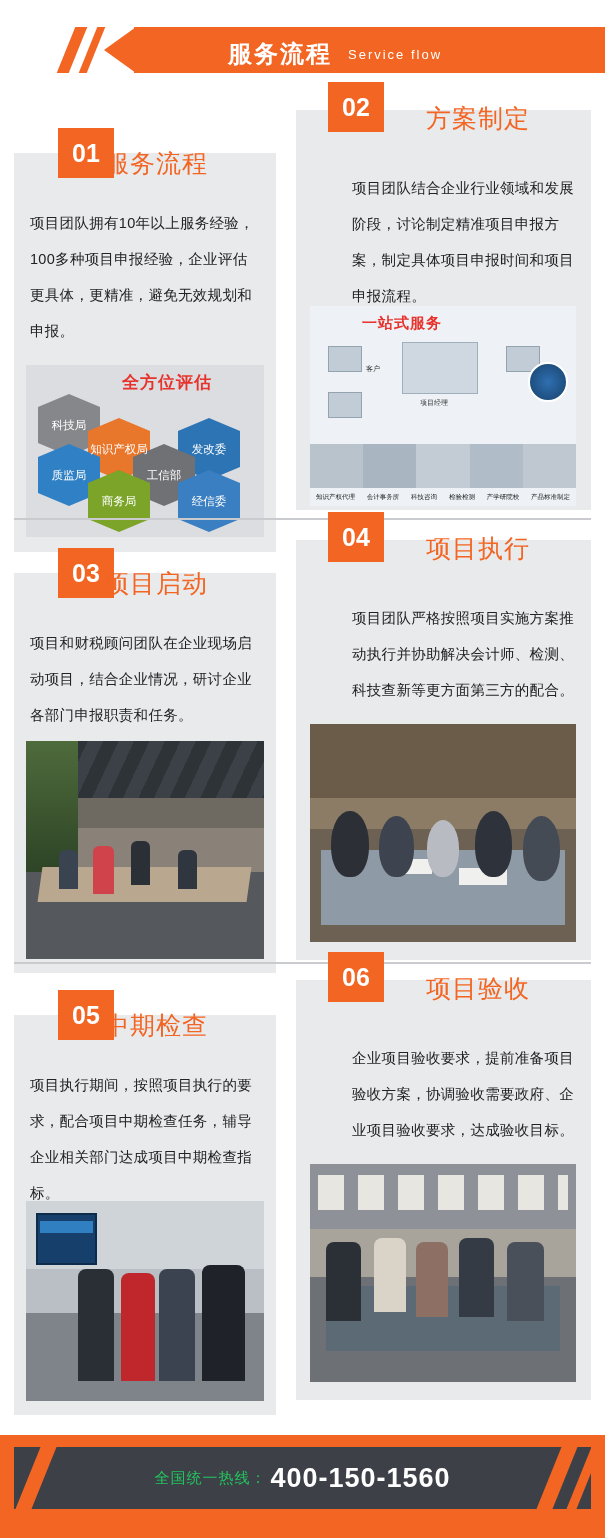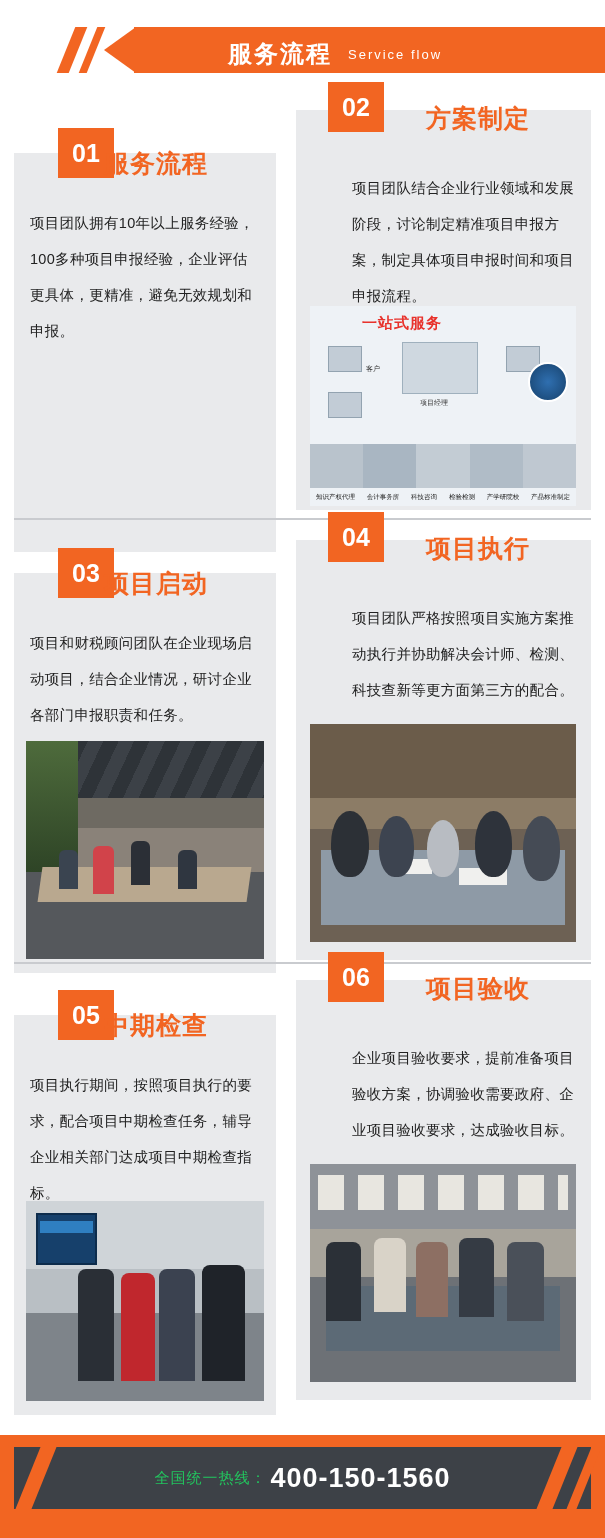--- a/index.html
+++ b/index.html
@@ -103,21 +103,21 @@
     line-height: 50px;
     margin-left: 28px;
   }
   .num.left  { left: 16px;  top: -25px; }
   .num.right { left: 4px;  top: -28px; }
 
   .card-title {
     position: absolute;
     color: #f26522;
     font-size: 25px;
-    font-weight: bold;
+    font-weight: normal;
     letter-spacing: 1px;
     text-align: center;
   }
   .card-title.left  { left: 90px; top: -6px; }
   .card-title.right { left: 130px; top: -8px; }
 
   .card-body {
     position: absolute;
     color: #222222;
     font-size: 14.5px;
@@ -277,20 +277,45 @@
   <div class="hdr-title-en">Service flow</div>
 </div>
 
 <div class="board">
 
   <div class="card left row1">
     <div class="num left">01</div>
     <div class="card-title left">服务流程</div>
     <div class="card-body" style="left:16px; top:52px; width:228px;">项目团队拥有10年以上服务经验，100多种项目申报经验，企业评估更具体，更精准，避免无效规划和申报。</div>
 
+    <div class="photo hexwrap" style="left:12px; top:212px; width:238px; height:172px;">
+      <div class="hex-title">全方位评估</div>
+
+      <div class="hex hx-gray" style="left:12px;  top:42px;">
+          <span>科技局</span>
+        </div>
+      <div class="hex hx-orange" style="left:62px;  top:66px;">
+          <span>知识产权局</span>
+        </div>
+      <div class="hex hx-blue" style="left:152px; top:66px;">
+          <span>发改委</span>
+        </div>
+      <div class="hex hx-blue2" style="left:12px;  top:92px;">
+          <span>质监局</span>
+        </div>
+      <div class="hex hx-gray2" style="left:107px; top:92px;">
+          <span>工信部</span>
+        </div>
+      <div class="hex hx-green" style="left:62px;  top:118px;">
+          <span>商务局</span>
+        </div>
+      <div class="hex hx-blue3" style="left:152px; top:118px;">
+          <span>经信委</span>
+        </div>
+    </div>
   </div>
 
   <div class="card right row1">
     <div class="num right">02</div>
     <div class="card-title right">方案制定</div>
     <div class="card-body" style="left:56px; top:60px; width:222px;">项目团队结合企业行业领域和发展阶段，讨论制定精准项目申报方案，制定具体项目申报时间和项目申报流程。</div>
 
     <div class="photo svc" style="left:14px; top:196px; width:266px; height:200px;">
       <div class="svc-title">一站式服务</div>
       <div class="svc-lbl" style="left:56px; top:58px;">客户</div>

